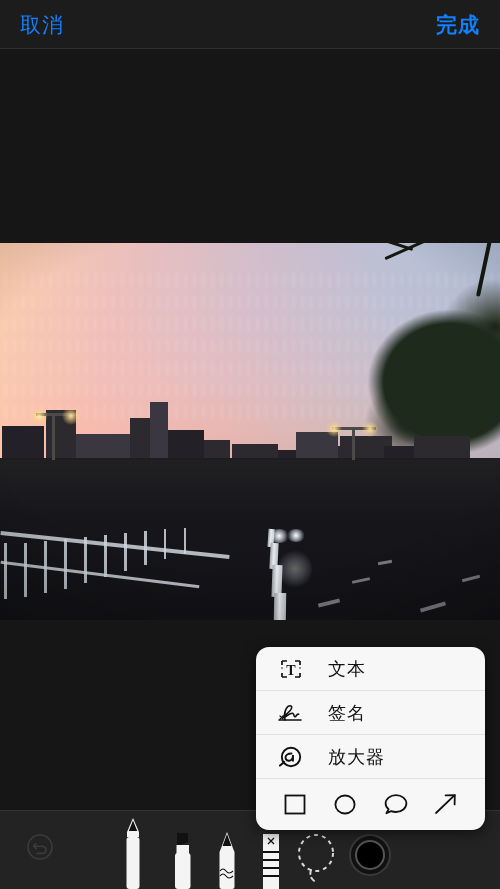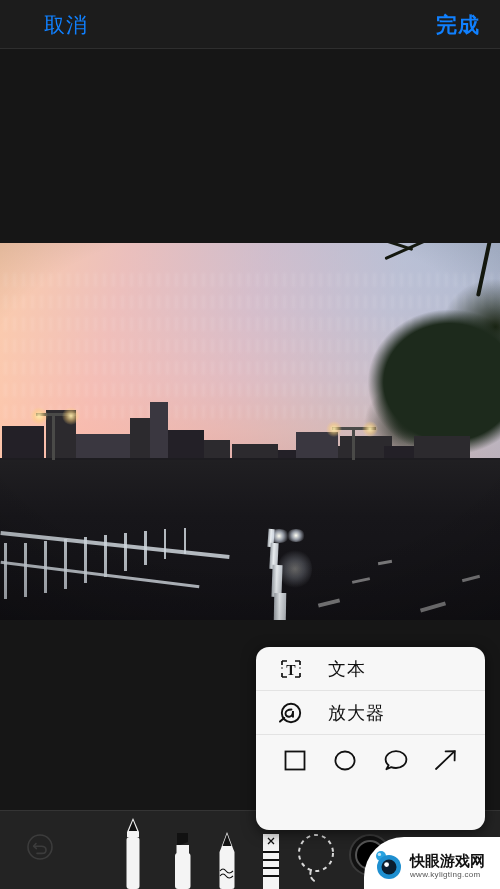--- a/index.html
+++ b/index.html
@@ -23,21 +23,20 @@
     background: #1c1c1c;
     border-bottom: 1px solid #2e2e2e;
     display: flex; align-items: center;
   }
   .nav-btn {
     font-size: 21px;
     color: #1080ff;
     letter-spacing: 1px;
     cursor: pointer;
     line-height: 1;
-    margin-left: 24px;
   }
   .nav-cancel { position: absolute; left: 20px; font-weight: 400; }
   .nav-done   { position: absolute; right: 20px; font-weight: 700; }
   .nav-title {
     position: absolute; left: 0; width: 100%;
     text-align: center;
     font-size: 20px; color: #f2f2f2; font-weight: 400;
     letter-spacing: 1px;
   }
 
@@ -330,20 +329,34 @@
           <g stroke="#111" stroke-width="1.7" fill="none">
             <path d="M4 4 H9 M17 4 H22 M4 20 H9 M17 20 H22 M4 4 V8 M4 16 V20 M22 4 V8 M22 16 V20"></path>
             <path d="M4 10.5 V13.5 M22 10.5 V13.5" stroke-dasharray="1 2"></path>
           </g>
           <text x="13" y="17.5" font-family="'Liberation Serif',serif" font-size="14" font-weight="700" text-anchor="middle" fill="#111">T</text>
         </svg>
       </span>
       <span class="mi-label">文本</span>
     </div>
 
+    <div class="menu-row">
+      <span class="mi-icon">
+        <svg width="30" height="24" viewBox="0 0 30 24">
+          <g stroke="#111" fill="none" stroke-width="1.6" stroke-linecap="round">
+            <path d="M3 19 H25"></path>
+            <path d="M9 19 C7 12, 11 3, 15 5 C18 7, 11 13, 8 15 C6 16.3, 7 17, 9 16
+                     C12 14.5, 15 11, 17 12.5 C18.6 13.8, 17.6 16, 19 15.8
+                     C20.4 15.6, 20.6 12.6, 22.6 13.2"></path>
+            <path d="M4 15 L7 18 M7 15 L4 18" stroke-width="1.2"></path>
+          </g>
+        </svg>
+      </span>
+      <span class="mi-label">签名</span>
+    </div>
 
     <div class="menu-row">
       <span class="mi-icon">
         <svg width="28" height="24" viewBox="0 0 28 24">
           <circle cx="14" cy="12" r="9.2" stroke="#111" stroke-width="1.9" fill="none"></circle>
           <path d="M14.5 8.5 C10.5 8.5, 8.5 10.5, 8.5 12.6 C8.5 14.8, 10.6 16.2, 12.8 15.6
                    C15 15, 16 12.6, 16 10 L16 15.8" stroke="#111" stroke-width="1.9" fill="none" stroke-linecap="round"></path>
           <path d="M7.2 17 L3 20.6" stroke="#111" stroke-width="2" stroke-linecap="round"></path>
         </svg>
       </span>
@@ -435,32 +448,14 @@
 
     <div class="tool colorwell">
       <svg width="44" height="44" viewBox="0 0 44 44">
         <circle cx="22" cy="22" r="20" fill="#111"></circle>
         <circle cx="22" cy="22" r="20" stroke="#3a3a3a" stroke-width="2" fill="none"></circle>
         <circle cx="22" cy="22" r="14" stroke="#555" stroke-width="2" fill="#000"></circle>
       </svg>
     </div>
   </div>
 
-  <div class="watermark">
-    <div class="wm-bg"></div>
-    <div class="wm-inner">
-      <span>
-        <svg width="34" height="34" viewBox="0 0 34 34">
-          <circle cx="9" cy="9" r="5" fill="#29a3e0"></circle>
-          <circle cx="7.4" cy="7.4" r="1.7" fill="#bfe6f8"></circle>
-          <circle cx="17" cy="20" r="12" fill="#1e8fd0"></circle>
-          <circle cx="17" cy="20" r="7.5" fill="#0b1d2e"></circle>
-          <circle cx="14.6" cy="17.6" r="2.4" fill="#ffffff"></circle>
-        </svg>
-      </span>
-      <span class="wm-text">
-        <div class="wm-title">快眼游戏网</div>
-        <div class="wm-url">www.kyligting.com</div>
-      </span>
-    </div>
-  </div>
 
 </div>
 
 </body></html>

